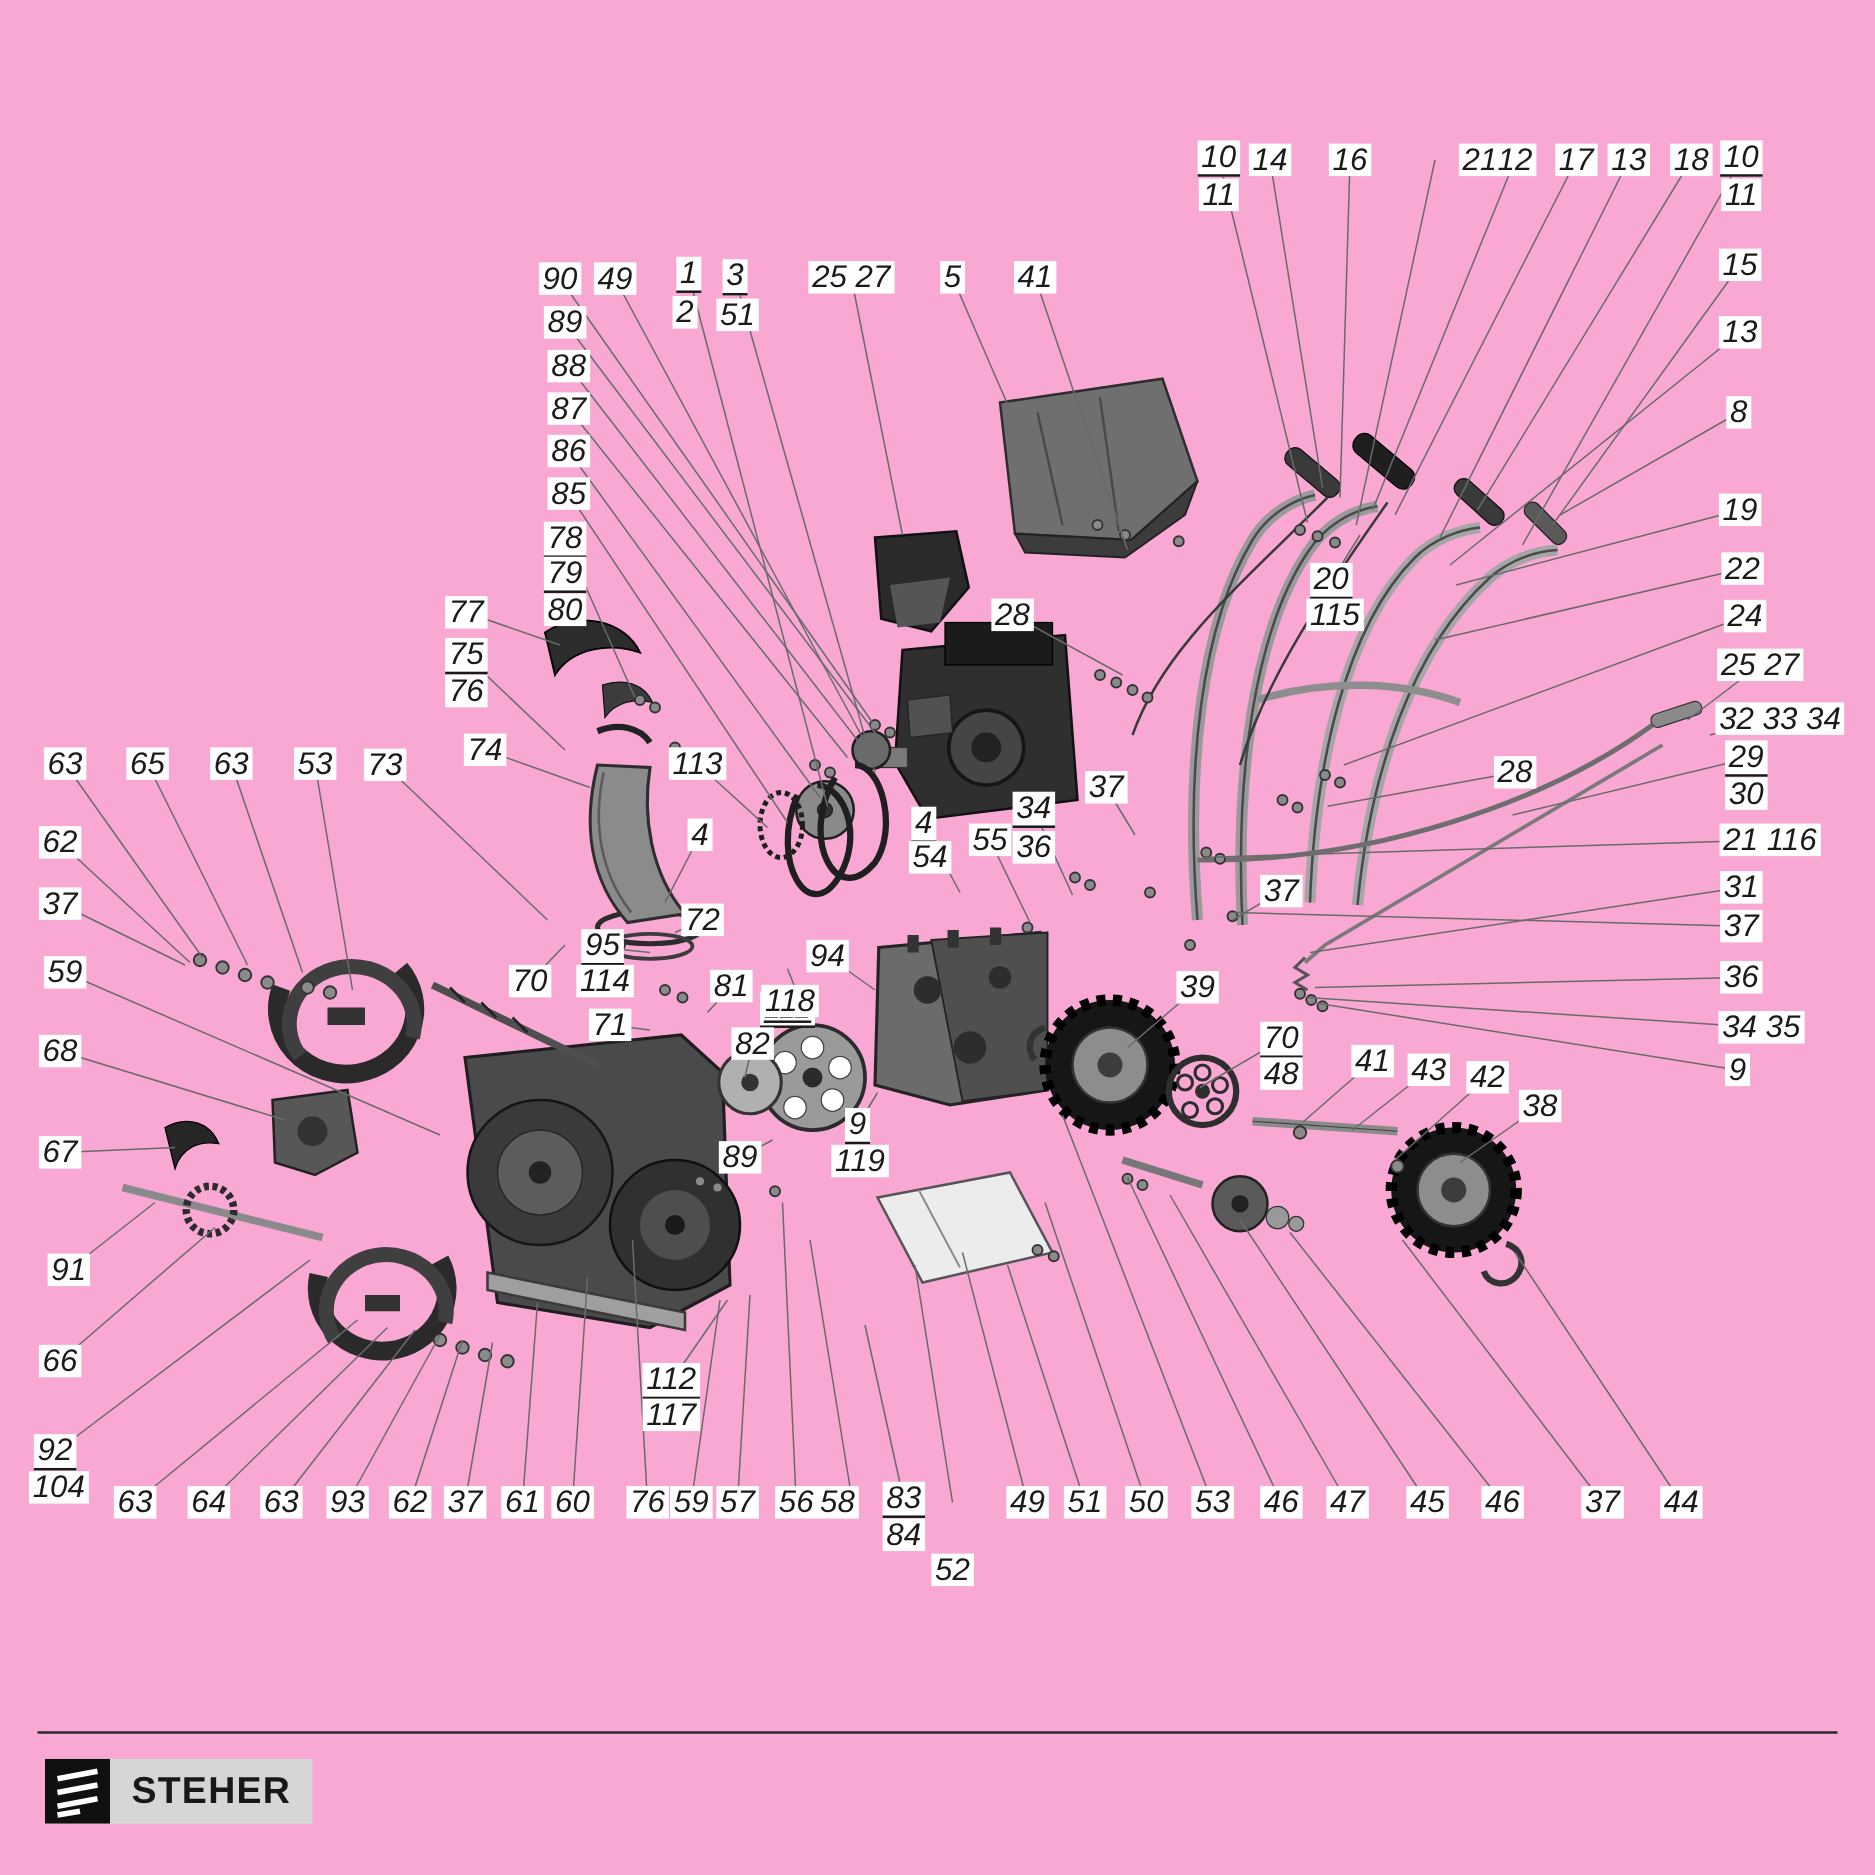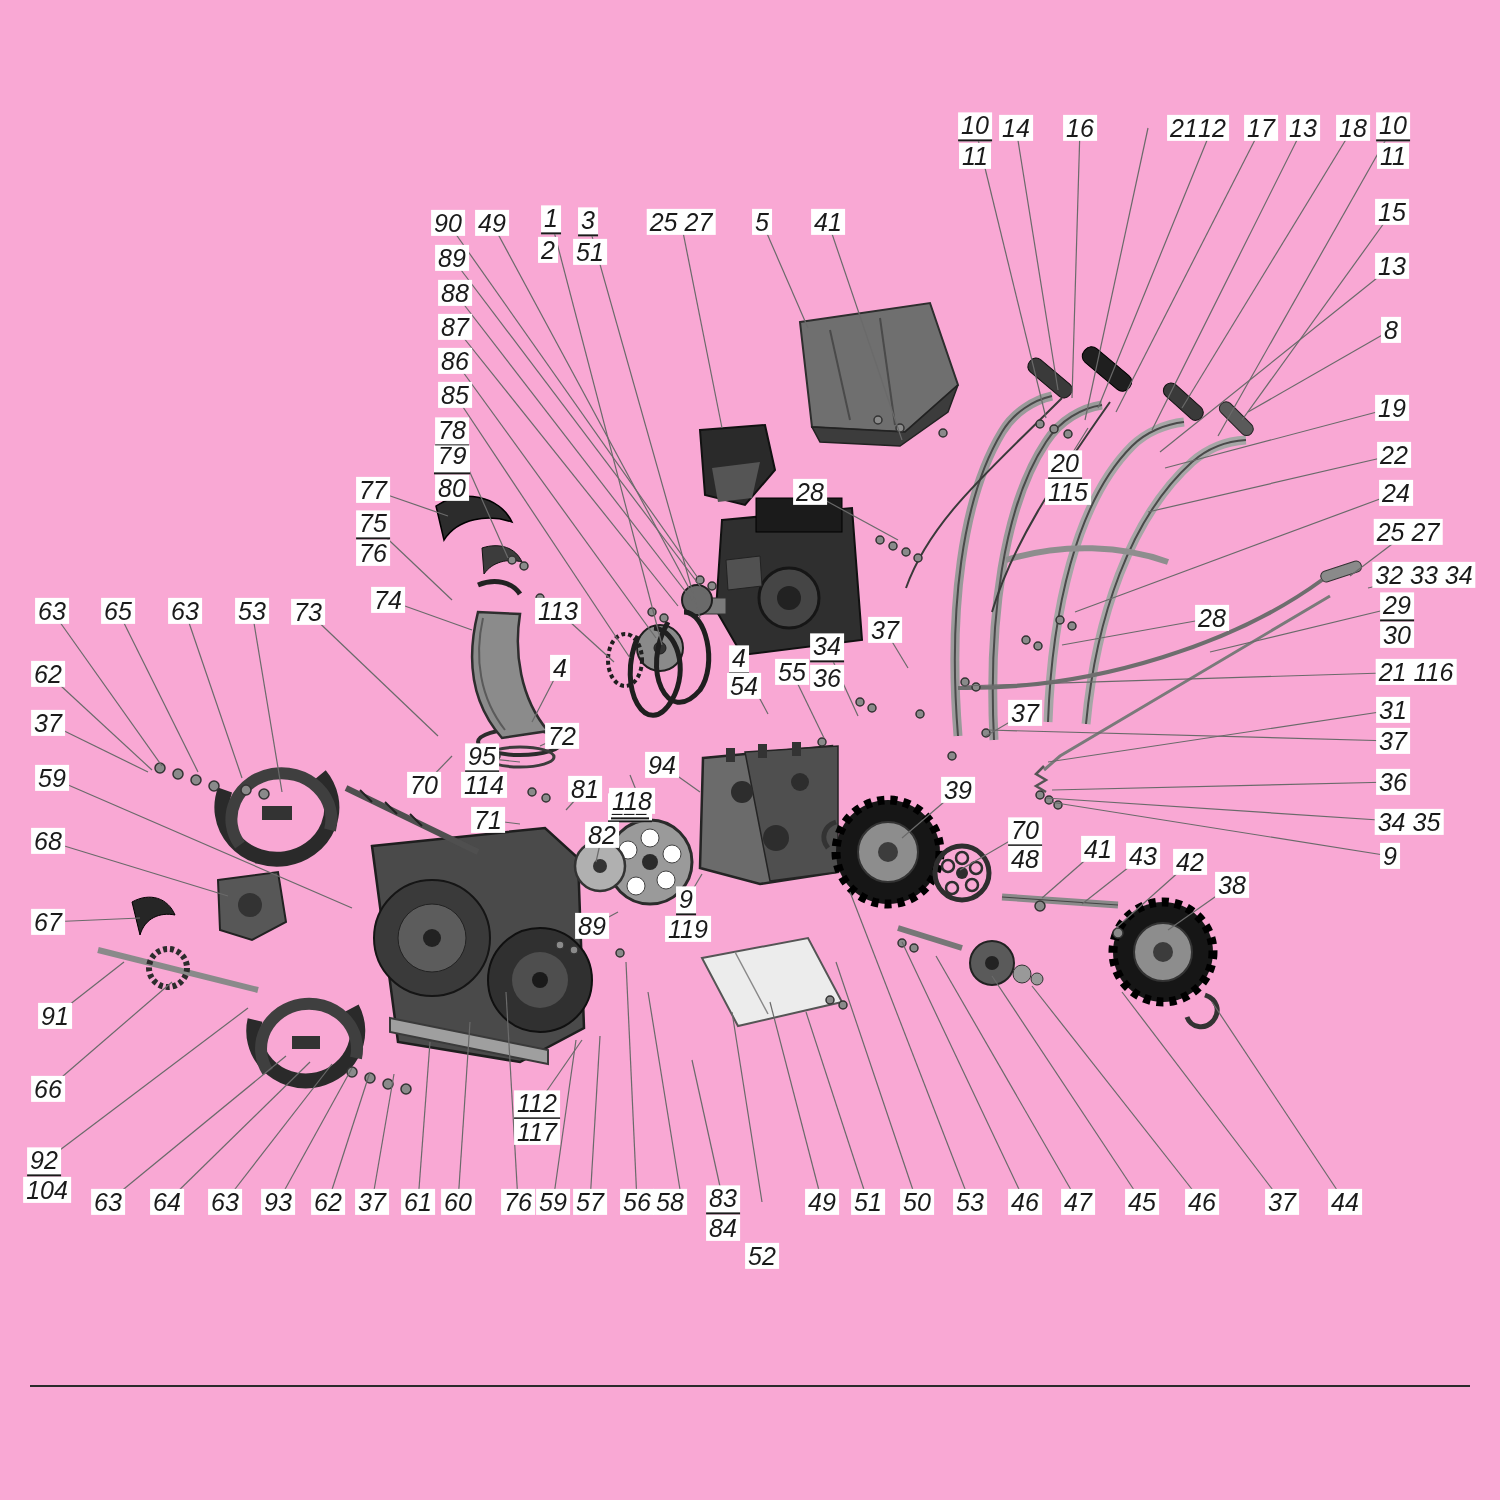--- a/index.html
+++ b/index.html
@@ -411,21 +411,21 @@
       <div class="callout" style="left: 590px; top: 252px;">51</div>
       <div class="callout" style="left: 681px; top: 222px;">25 27</div>
       <div class="callout" style="left: 762px; top: 222px;">5</div>
       <div class="callout" style="left: 828px; top: 222px;">41</div>
       <div class="callout" style="left: 452px; top: 258px;">89</div>
       <div class="callout" style="left: 455px; top: 293px;">88</div>
       <div class="callout" style="left: 455px; top: 327px;">87</div>
       <div class="callout" style="left: 455px; top: 361px;">86</div>
       <div class="callout" style="left: 455px; top: 395px;">85</div>
       <div class="callout u" style="left: 452px; top: 432px;">78</div>
-      <div class="callout u" style="left: 452px; top: 460px; font-family: Liberation Mono, monospace;">79</div>
+      <div class="callout u" style="left: 452px; top: 460px;">79</div>
       <div class="callout" style="left: 452px; top: 488px;">80</div>
       <div class="callout" style="left: 373px; top: 490px;">77</div>
       <div class="callout u" style="left: 373px; top: 525px;">75</div>
       <div class="callout" style="left: 373px; top: 553px;">76</div>
       <div class="callout" style="left: 388px; top: 600px;">74</div>
       <div class="callout" style="left: 558px; top: 611px;">113</div>
       <div class="callout" style="left: 560px; top: 668px;">4</div>
       <div class="callout" style="left: 52px; top: 611px;">63</div>
       <div class="callout" style="left: 118px; top: 611px;">65</div>
       <div class="callout" style="left: 185px; top: 611px;">63</div>
@@ -497,16 +497,30 @@
       <div class="callout" style="left: 1078px; top: 1202px;">47</div>
       <div class="callout" style="left: 1142px; top: 1202px;">45</div>
       <div class="callout" style="left: 1202px; top: 1202px;">46</div>
       <div class="callout" style="left: 1282px; top: 1202px;">37</div>
       <div class="callout" style="left: 1345px; top: 1202px;">44</div>
     </div>
 
   <div class="footer">
     <div class="footer-rule"></div>
     <div class="footer-row">
+      <div class="brand-plate">
+        <span class="brand-mark">
+          <svg width="52" height="52" viewBox="0 0 52 52">
+            <rect width="52" height="52" fill="#101010"></rect>
+            <g stroke="#ffffff" stroke-width="4.5" fill="none">
+              <path d="M10 16 L42 10"></path>
+              <path d="M10 27 L42 21"></path>
+              <path d="M10 38 L42 32"></path>
+              <path d="M10 45 L28 42"></path>
+            </g>
+          </svg>
+        </span>
+        <span class="brand-text">STEHER</span>
+      </div>
     </div>
   </div>
 
 </div>
 
 </body></html>

